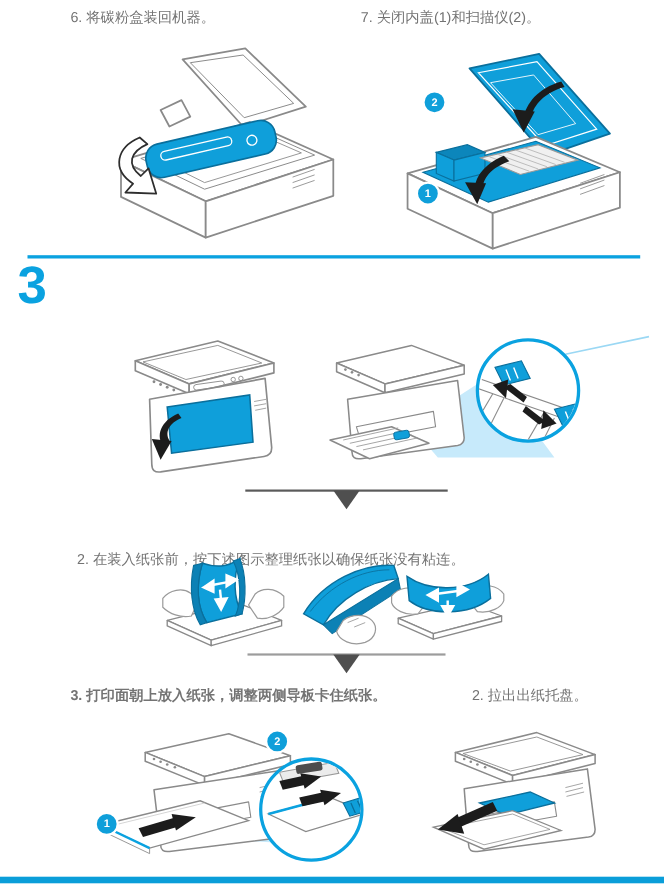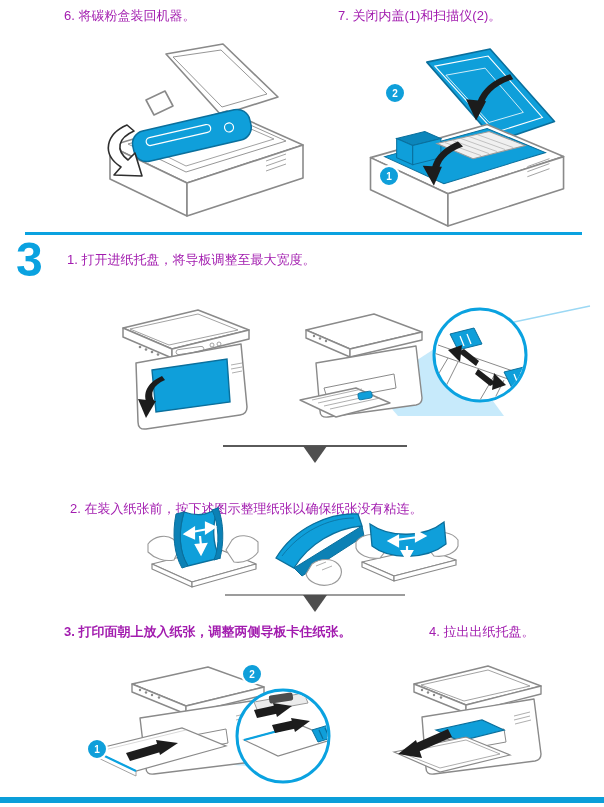--- a/index.html
+++ b/index.html
@@ -1,20 +1,20 @@
 <!DOCTYPE html>
 <html><head>
 <meta charset="utf-8">
 <style>
   html,body{margin:0;padding:0;background:#fff;}
   #page{
     position:relative;width:604px;height:807px;background:#fff;overflow:hidden;
     font-family:"Liberation Sans","DejaVu Sans",sans-serif;color:#3f3f3f;
   }
-  .caption{position:absolute;font-size:13px;line-height:1.25;color:#a21caf;white-space:nowrap;}
+  .caption{position:absolute;font-size:13px;line-height:1.25;color:#737373;white-space:nowrap;}
   .section-number{
     position:absolute;left:16px;top:236px;font-size:48px;font-weight:700;
     color:#0aa2e0;line-height:1;
   }
   .rule-blue{position:absolute;left:25px;top:232px;width:557px;height:3px;background:#0aa2e0;}
   .footer-bar{position:absolute;left:0;top:797px;width:604px;height:6px;background:#0a9ed9;}
   .flow-line{position:absolute;height:0;border-top:2px solid #5a5a5a;}
   .flow-line.light{border-top-color:#9c9c9c;}
   .flow-triangle{
     position:absolute;width:0;height:0;
@@ -29,21 +29,21 @@
   }
   .illo{position:absolute;}
   svg{display:block;}
 </style>
 </head>
 <body>
 
 <div id="page">
 
   <div class="caption" style="left:64px;top:8px;">6. 将碳粉盒装回机器。</div>
-  <div class="caption" style="left:338px;top:8px;">7. 关闭内盖(1)和扫描仪(2)。</div>
+  <div class="caption" style="left:328px;top:8px;">7. 关闭内盖(1)和扫描仪(2)。</div>
 
   <div class="illo" style="left:70px;top:40px;">
     <svg width="240" height="185" viewBox="0 0 240 185">
       <g fill="#fff" stroke="#8a8a8a" stroke-width="1.6" stroke-linejoin="round">
         <path d="M96,14 L153,4 L208,57 L151,75 Z"></path>
         <path d="M103,17 L151,10 L197,54 L152,67 Z" stroke-width="0.9"></path>
         <path d="M76,60 L95,51 L103,66 L84,75 Z"></path>
         <path d="M40,106 L157,71 L233,105 L117,143 Z"></path>
         <path d="M58,104 L158,75 L216,101 L116,132 Z" stroke-width="0.9" fill="none"></path>
         <path d="M70,103 L158,79 L204,99 L116,126 Z" stroke-width="0.8" fill="none"></path>
@@ -101,21 +101,20 @@
         <path d="M121,99 C102,107 94,120 95,131 L102,129 C102,120 109,110 126,104 Z"></path>
         <polygon points="86,123 105,124 97,143"></polygon>
       </g>
     </svg>
   </div>
   <div class="badge" style="left:384px;top:82px;">2</div>
   <div class="badge" style="left:378px;top:165px;">1</div>
 
   <div class="rule-blue"></div>
   <div class="section-number">3</div>
-  <div class="caption" style="left:67px;top:252px;">1. 打开进纸托盘，将导板调整至最大宽度。</div>
 
   <div class="illo" style="left:110px;top:303px;">
     <svg width="150" height="135" viewBox="0 0 150 135">
       <g fill="#fff" stroke="#8a8a8a" stroke-width="1.5" stroke-linejoin="round">
         <path d="M13,25 L88,7 L139,27 L62,46 Z"></path>
         <path d="M20,26 L88,11 L128,27 L59,42 Z" stroke-width="0.8" fill="none"></path>
         <path d="M13,25 L62,46 L62,55 L13,34 Z"></path>
         <path d="M62,46 L139,27 L139,36 L62,55 Z"></path>
         <path d="M26,60 L131,41 L137,104 Q137,111 130,112 L36,126 Q28,127 28,119 Z"></path>
       </g>
@@ -252,21 +251,21 @@
         <line x1="55" y1="42" x2="55" y2="49"></line>
         <polygon points="55,56 50,47 60,47"></polygon>
       </g>
     </svg>
   </div>
 
   <div class="flow-line light" style="left:225px;top:594px;width:180px;"></div>
   <div class="flow-triangle" style="left:303px;top:595px;"></div>
 
   <div class="caption" style="left:64px;top:624px;font-weight:bold;">3. 打印面朝上放入纸张，调整两侧导板卡住纸张。</div>
-  <div class="caption" style="left:429px;top:624px;">4. 拉出出纸托盘。</div>
+  <div class="caption" style="left:429px;top:624px;">2. 拉出出纸托盘。</div>
 
   <div class="illo" style="left:76px;top:652px;">
     <svg width="270" height="150" viewBox="0 0 270 150">
       <polygon points="120,72 200,50 238,118 142,112" fill="#c7eafb"></polygon>
       <g fill="#fff" stroke="#8a8a8a" stroke-width="1.4" stroke-linejoin="round">
         <path d="M56,32 L132,15 L188,35 L110,54 Z"></path>
         <path d="M56,32 L110,54 L110,62 L56,40 Z"></path>
         <path d="M110,54 L188,35 L188,43 L110,62 Z"></path>
         <path d="M64,66 L182,48 L190,102 Q190,108 184,109 L78,122 Q70,123 70,116 Z"></path>
         <path d="M72,92 L150,77 L152,91 L76,105 Z" stroke-width="1"></path>

